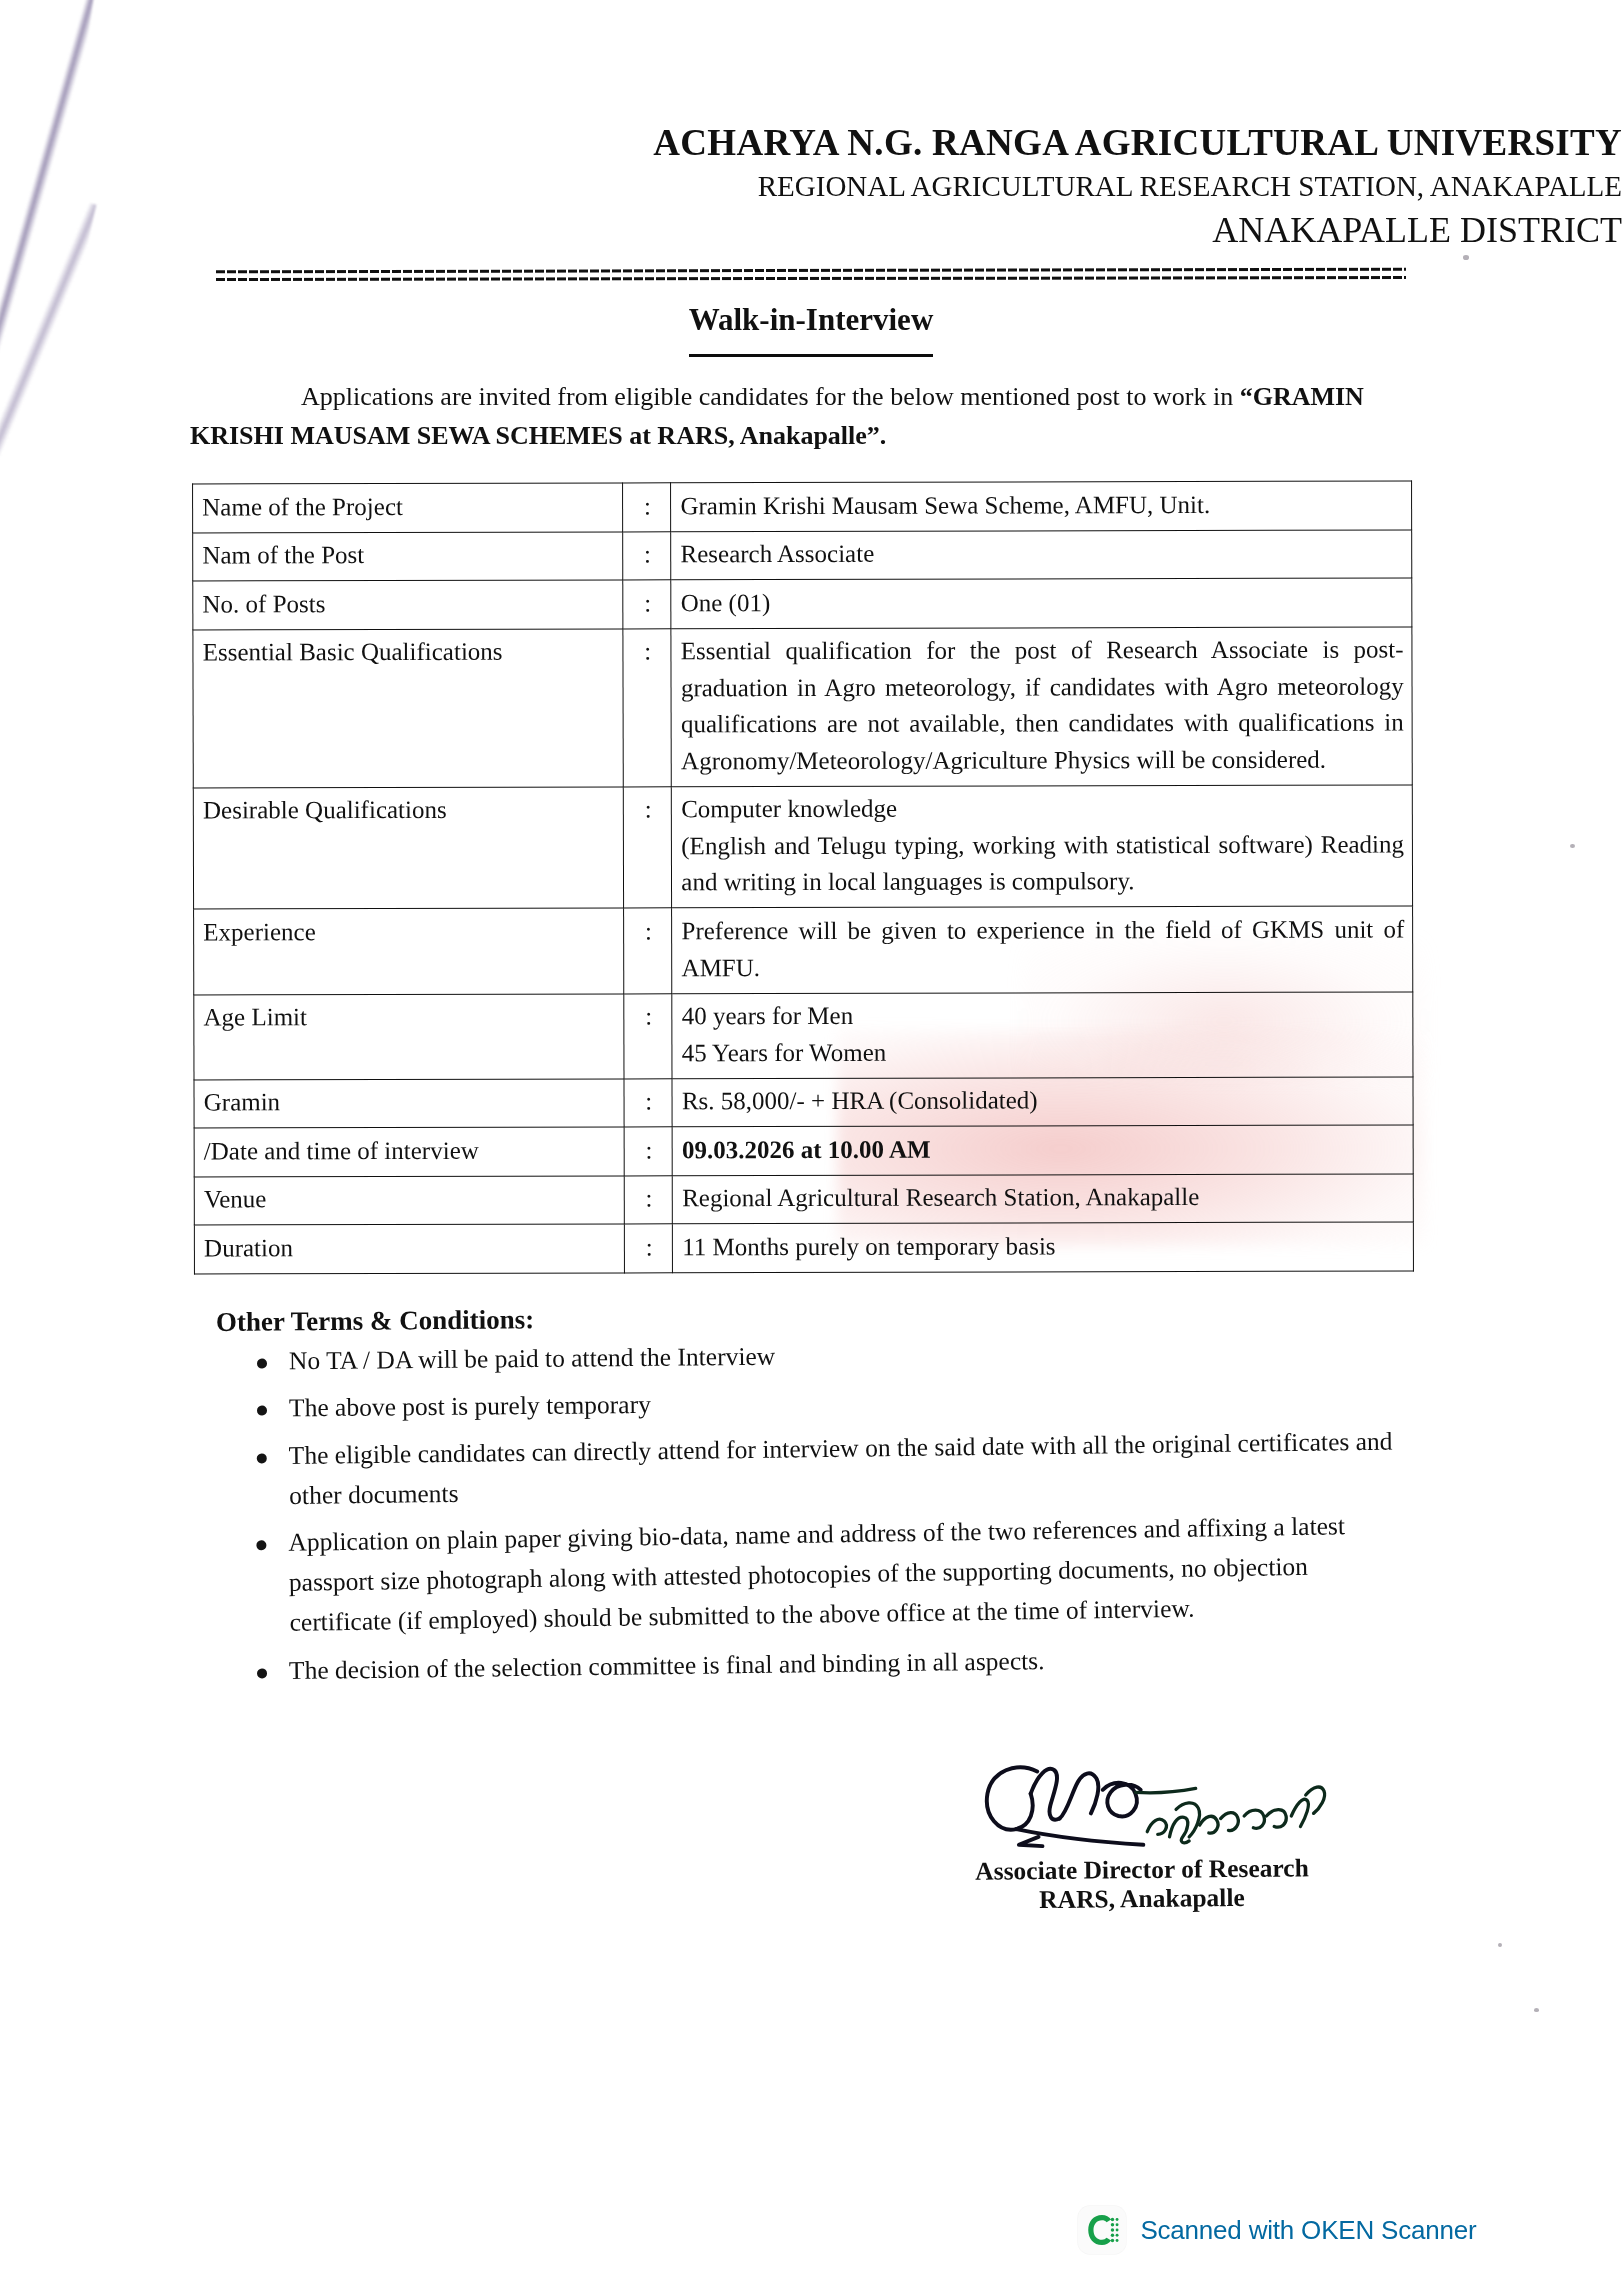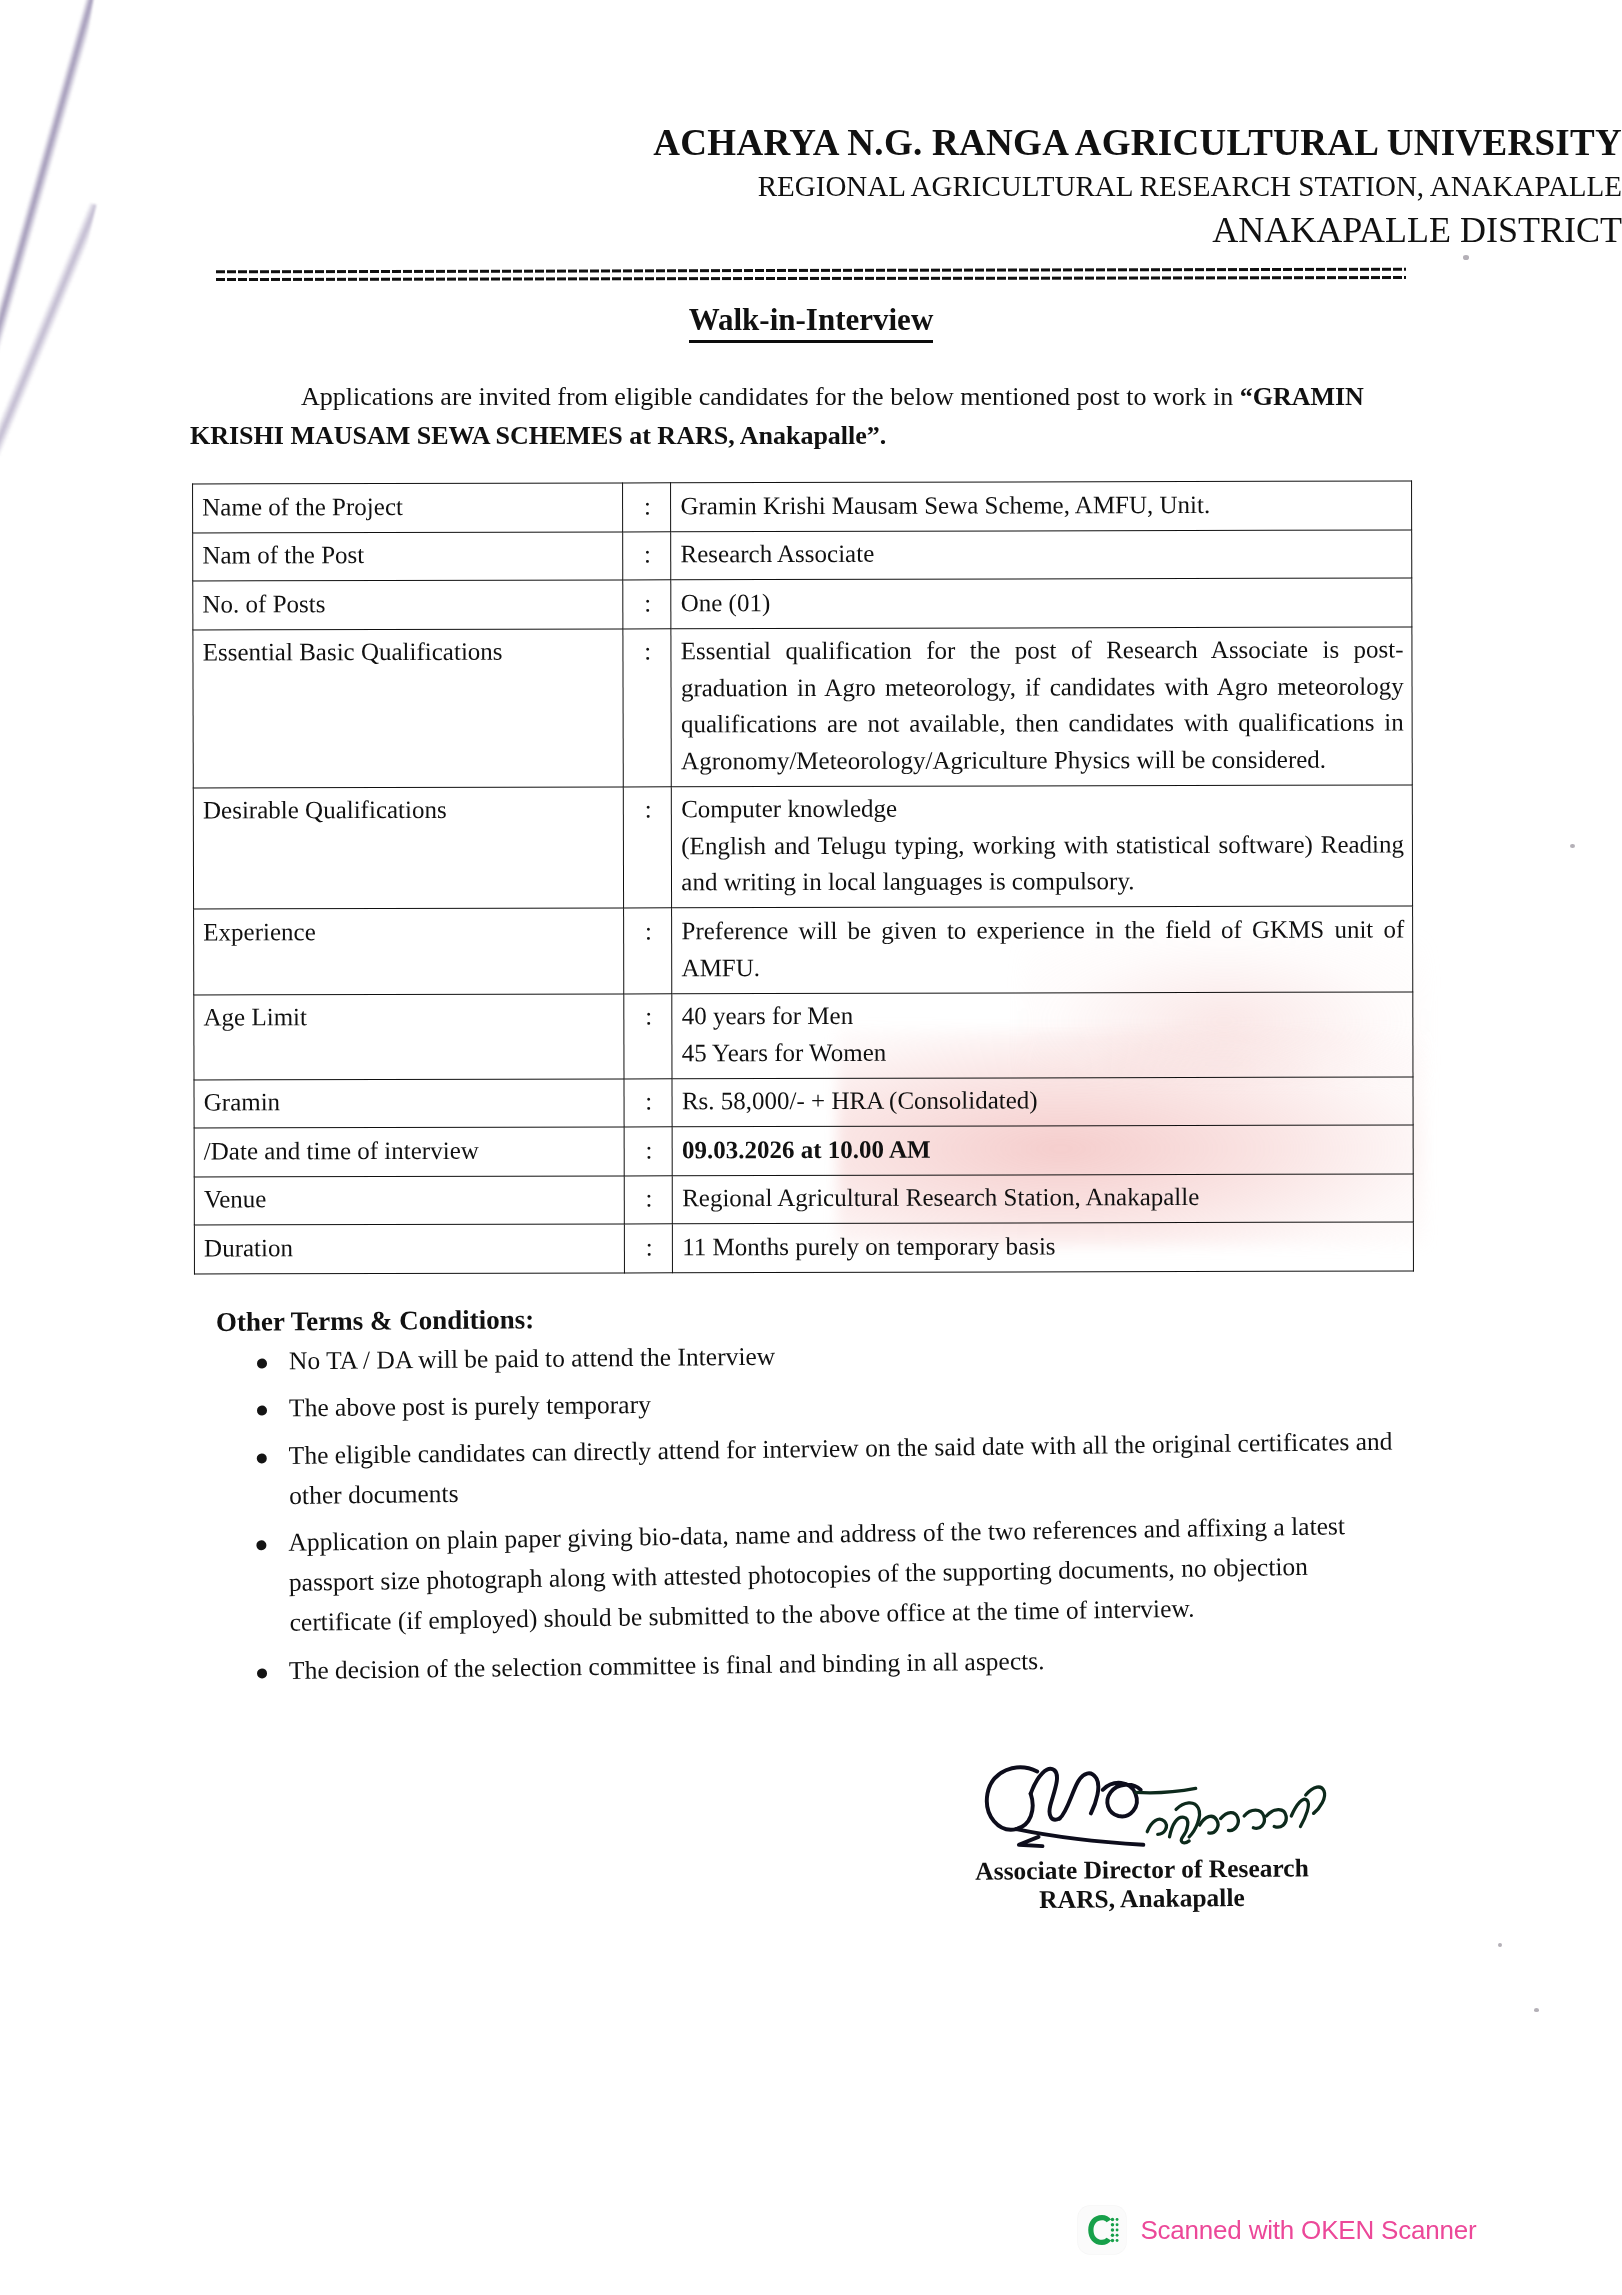--- a/index.html
+++ b/index.html
@@ -54,21 +54,21 @@
     position:absolute;left:0;right:0;height:3.3px;
     background:repeating-linear-gradient(to right,#101010 0 9.2px,#ffffff 9.2px 11px);
   }
   .dbl-rule span:nth-child(1){top:1.3px;transform:rotate(-.12deg);}
   .dbl-rule span:nth-child(2){top:9.2px;transform:rotate(-.1deg);}
 
   .title-walkin{
     text-align:center;font-size:31px;font-weight:bold;
     margin-top:19.6px;
   }
-  .title-walkin u{text-decoration:none;border-bottom:3.9px solid #0c0c0c;padding-bottom:3px;}
+  .title-walkin u{text-decoration:none;border-bottom:3.9px solid #0c0c0c;padding-bottom:17px;}
 
   .intro{
     margin:39px 190px 0 190px;font-size:26px;line-height:1.52;
   }
   .intro p{margin:0;text-indent:111px;}
   .intro b{font-weight:bold;}
 
   
   .tbl-wrap{position:relative;margin:26px 0 0 0;}
   table.info{
@@ -129,21 +129,21 @@
     position:absolute;left:1078px;top:2206px;
     display:flex;align-items:center;gap:14.4px;
   }
   .oken-logo{
     width:48px;height:48px;border-radius:11.8px;background:#fbfbfb;
     display:flex;align-items:center;justify-content:center;
     box-shadow:0 0 0 0.7px rgba(0,0,0,.04);
   }
   .oken-txt{
     font-family:"Liberation Sans","DejaVu Sans",sans-serif;
-    font-size:26px;color:#ec4899;letter-spacing:-0.2px;
+    font-size:26px;color:#0369a1;letter-spacing:-0.2px;
   }
 </style>
 </head>
 <body>
 
 <div class="scan-edge"></div>
 <div class="scan-edge2"></div>
 <div class="stain"></div>
 <div class="stain2"></div>
 <div class="speck" style="left:1463px;top:255px;width:5.9px;height:4.6px;"></div>

